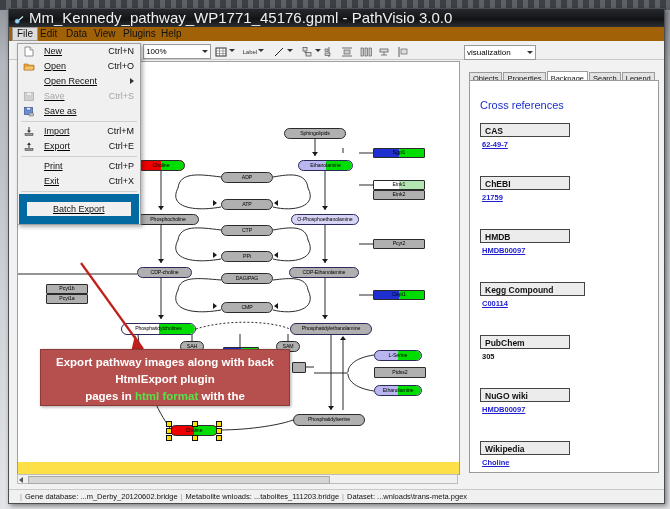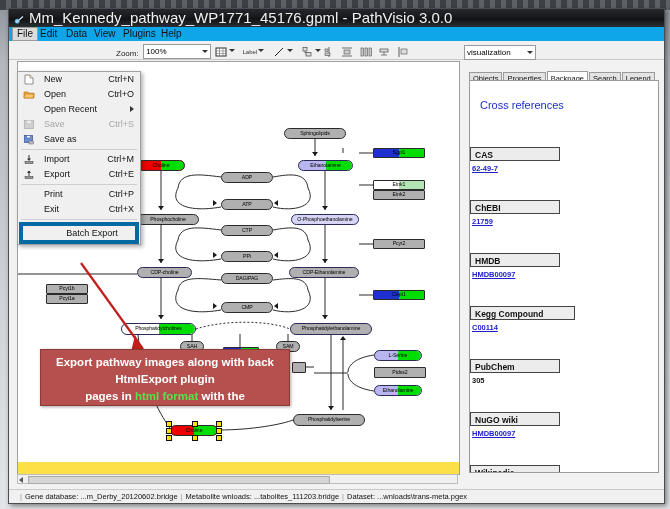--- a/index.html
+++ b/index.html
@@ -16,50 +16,50 @@
     background:#f2f2f2;border:1px solid #4a4d52;box-shadow:2px 2px 5px rgba(0,0,0,.45);}
 
   
   #titlebar{position:absolute;left:0;top:0;width:100%;height:18px;
     background:linear-gradient(180deg,#25282c 0%,#17191c 45%,#101214 55%,#2b2e33 100%);
     color:#f0f0f0;font-size:10px;line-height:18px;}
   #titlebar .tb-ico{position:absolute;left:5px;top:4px;width:10px;height:10px;}
   #titlebar .tb-txt{position:absolute;left:20px;top:0;white-space:nowrap;font-size:15px;}
 
   
-  #menubar{position:absolute;left:0;top:18px;width:100%;height:14px;background:#0ea5e9;
+  #menubar{position:absolute;left:0;top:18px;width:100%;height:14px;background:#a16207;
     border-bottom:1px solid #dcdcdc;font-size:10px;}
   #menubar .mi{position:absolute;top:0;height:14px;line-height:14px;padding:0 4px;color:#111;}
   #menubar .mi.sel{background:#dcdcdc;border:1px solid #9a9a9a;height:12px;line-height:12px;}
 
   
   #toolbar{position:absolute;left:0;top:32px;width:100%;height:18px;background:#f0f0f0;
     border-bottom:1px solid #c8c8c8;}
   .tbgrp{position:absolute;top:1px;height:16px;}
   .zlabel{font-size:8px;color:#222;line-height:16px;}
   .combo{display:inline-block;height:13px;border:1px solid #9a9a9a;background:#fff;
     font-size:8px;line-height:13px;padding:0 2px;position:relative;vertical-align:middle;}
   .combo .arw{position:absolute;right:2px;top:5px;width:0;height:0;
     border-left:3px solid transparent;border-right:3px solid transparent;border-top:3px solid #333;}
   .tbtn{display:inline-block;width:14px;height:14px;vertical-align:middle;position:relative;}
   .tcaret{display:inline-block;width:0;height:0;vertical-align:middle;margin:0 3px 2px 1px;
     border-left:3px solid transparent;border-right:3px solid transparent;border-top:3px solid #333;}
   .tlab{display:inline-block;font-size:6px;color:#333;vertical-align:middle;}
 
   
-  #filemenu{position:absolute;left:8px;top:62px;width:122px;background:#f0f0f0;
-    border:1px solid #a0a0a0;box-shadow:2px 2px 4px rgba(0,0,0,.3);z-index:40;font-size:9px;}
+  #filemenu{position:absolute;left:8px;top:34px;width:122px;background:#f0f0f0;
+    border:1px solid #a0a0a0;box-shadow:2px 2px 4px rgba(0,0,0,.3);z-index:40;font-size:9px;text-decoration:underline;}
   #filemenu .row{position:relative;height:15px;line-height:15px;padding-left:26px;color:#111;}
   #filemenu .row.dis{color:#a6a6a6;}
   #filemenu .row .acc{position:absolute;right:6px;top:0;font-size:9px;}
   #filemenu .row .subm{position:absolute;right:6px;top:4px;width:0;height:0;
     border-top:3px solid transparent;border-bottom:3px solid transparent;border-left:4px solid #333;}
   #filemenu .sep{height:1px;background:#cfcfcf;margin:2px 3px;}
   #filemenu .ico{position:absolute;left:5px;top:2px;width:12px;height:11px;}
-  #filemenu .row.boxed{border:4px solid #0369a1;margin:0 1px;height:14px;line-height:14px;text-align:center;}
+  #filemenu .row.boxed{border:8px solid #0369a1;margin:0 1px;height:14px;line-height:14px;}
 
   
   #canvaswrap{position:absolute;left:8px;top:52px;width:441px;height:412px;
     background:#fde047;border:1px solid #9aa0a6;overflow:hidden;}
   #canvas{position:absolute;left:0;top:0;width:441px;height:400px;background:#fff;}
 
   .node{position:absolute;border:1px solid #3b3b3b;box-sizing:border-box;
     font-size:5.2px;color:#000;text-align:center;white-space:nowrap;overflow:hidden;}
   .met{border-radius:9px;background:#b0b0b0;border-color:#2b2b2b;}
   .gene{background:#b0b0b0;border:1.5px solid #2b2b2b;border-radius:1px;}
@@ -88,21 +88,21 @@
   
   #rpanel{position:absolute;left:456px;top:58px;width:199px;height:412px;background:#f2f2f2;}
   #rtabs{position:absolute;left:4px;top:0;height:14px;}
   .rtab{display:inline-block;height:12px;line-height:12px;font-size:7.5px;padding:0 3px;
     border:1px solid #9a9a9a;border-bottom:none;background:#e3e3e3;color:#111;margin-right:1px;
     vertical-align:bottom;}
   .rtab.active{background:#fff;height:13px;line-height:13px;font-weight:normal;}
   #rbody{position:absolute;left:4px;top:13px;right:5px;bottom:6px;background:#fff;
     border:1px solid #9a9a9a;overflow:hidden;}
   #rbody .h1{position:absolute;left:10px;top:18px;font-size:11px;font-weight:normal;color:#1a2ecc;}
-  .xref{position:absolute;left:0;width:90px;margin-top:24px;}
+  .xref{position:absolute;left:10px;width:90px;}
   .xref .bx{height:14px;border:1px solid #444;background:#ececec;font-size:8.5px;
     font-weight:bold;line-height:14px;padding-left:4px;color:#111;box-sizing:border-box;}
   .xref .lk{margin-top:3px;font-size:7.5px;color:#2020d0;text-decoration:underline;
     font-weight:bold;padding-left:2px;}
   .xref .lk.plain{color:#111;text-decoration:none;}
 
   
   #hscroll{position:absolute;left:8px;top:465px;width:441px;height:10px;background:#f0f0f0;
     border:1px solid #bdbdbd;box-sizing:border-box;}
   #hscroll .thumb{position:absolute;left:10px;top:1px;width:300px;height:6px;

